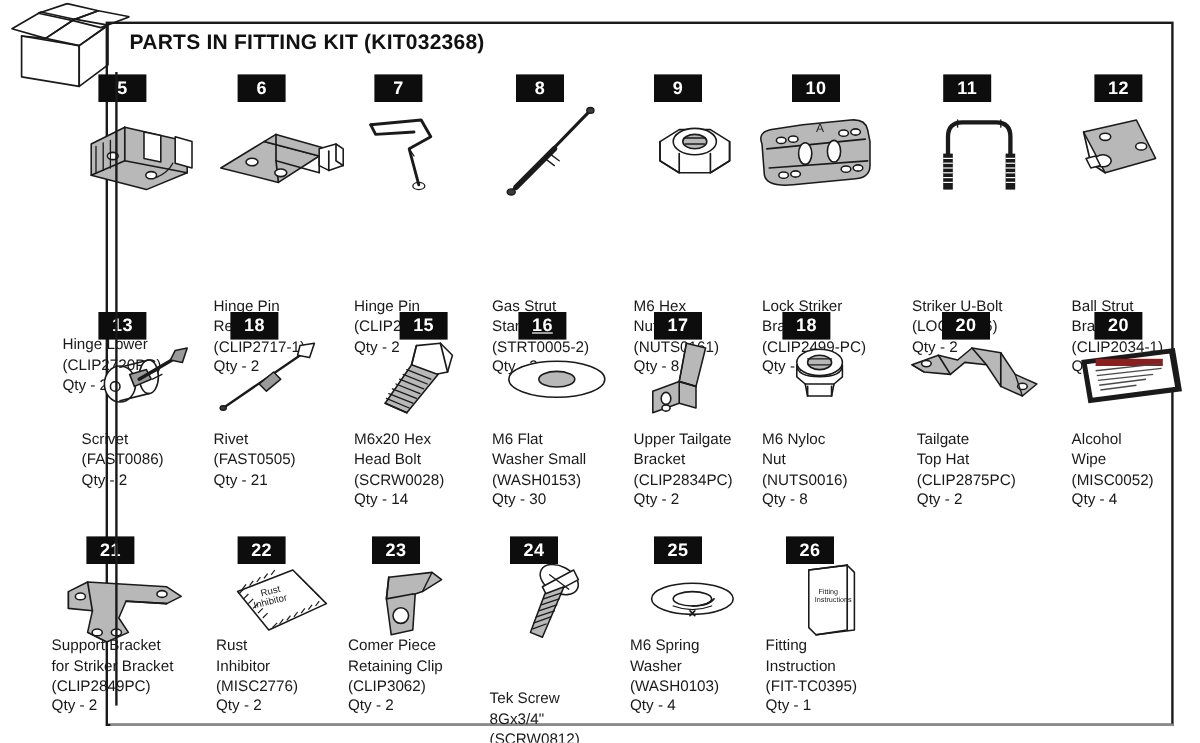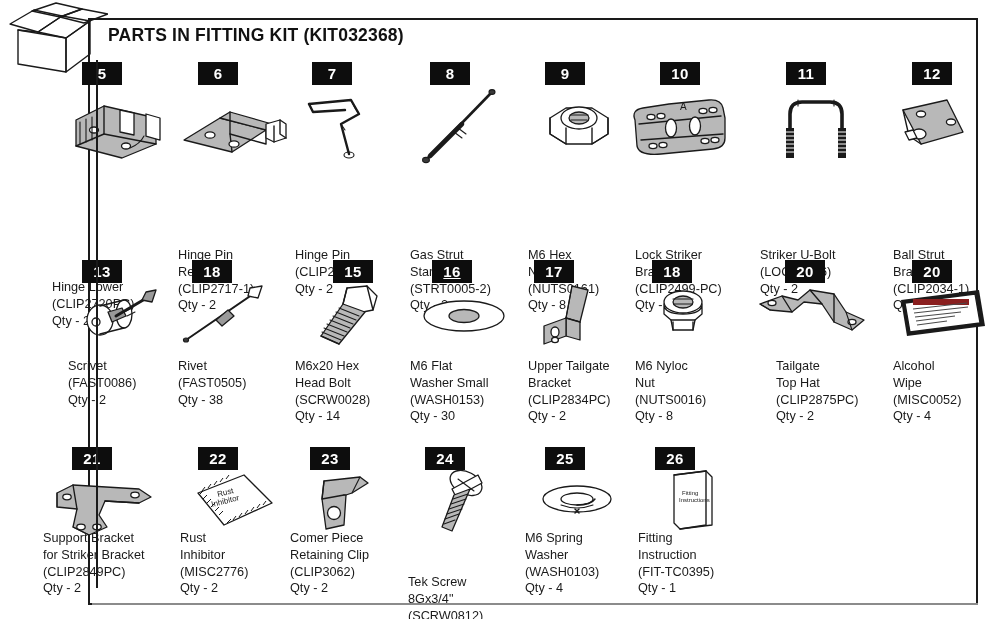--- a/index.html
+++ b/index.html
@@ -343,21 +343,21 @@
   <div class="art" style="left:-14px;">
     <svg width="120" height="70" viewBox="0 0 120 70">
       <path class="ln" style="stroke-width:2;" d="M22 58 L92 10"></path>
       <path class="fl-gray2" d="M52 38 L64 28 L70 34 L58 44 Z"></path>
       <path class="fl-white" d="M86 6 L98 4 L94 16 L84 14 Z"></path>
       <ellipse class="fl-dark" cx="22" cy="58" rx="2.6" ry="2"></ellipse>
     </svg>
   </div>
   <div class="caption" style="left:0px; width:110px;">Rivet
 (FAST0505)
-Qty - 38</div>
+Qty - 21</div>
 </div>
 
 <div class="part row2" style="left:295px; width:112px;">
   <div class="badge" style="left:9px;margin-left:29px;">15</div>
   <div class="art" style="left:-10px;">
     <svg width="120" height="70" viewBox="0 0 120 70">
       <path class="fl-white" d="M62 6 L82 4 L92 14 L88 28 L68 32 L58 22 Z"></path>
       <path class="ln" d="M62 6 L58 22"></path>
       <path class="ln" d="M82 4 L88 28"></path>
       <path class="fl-gray" d="M58 22 L80 30 L54 62 L36 54 Z"></path>
@@ -387,21 +387,21 @@
       <ellipse class="fl-gray" cx="62" cy="34" rx="15" ry="6.5"></ellipse>
     </svg>
   </div>
   <div class="caption" style="left:0px; width:116px;">M6 Flat
 Washer Small
 (WASH0153)
 Qty - 30</div>
 </div>
 
 <div class="part row2" style="left:528px; width:110px;">
-  <div class="badge" style="left:6px;">17</div>
+  <div class="badge" style="left:17px;">17</div>
   <div class="art" style="left:-14px;">
     <svg width="120" height="70" viewBox="0 0 120 70">
       <path class="fl-gray" d="M58 4 L74 8 L66 40 L52 36 Z"></path>
       <path class="fl-gray" d="M52 36 L66 40 L66 58 L52 54 Z"></path>
       <path class="fl-gray" d="M30 44 L52 36 L52 54 L30 62 Z"></path>
       <path class="ln" d="M52 36 L66 40"></path>
       <ellipse class="fl-white" cx="41" cy="50" rx="4" ry="5"></ellipse>
       <ellipse class="fl-white" cx="41" cy="58" rx="3.4" ry="2.6"></ellipse>
       <path class="ln-thin" d="M58 4 L52 36"></path>
     </svg>
@@ -439,21 +439,21 @@
       <path class="fl-gray" d="M12 22 L34 14 L50 18 L62 8 L86 12 L98 30 L116 38 L104 48 L86 40 L74 22 L56 20 L44 30 L22 28 Z"></path>
       <path class="ln" d="M34 14 L44 30"></path>
       <path class="ln" d="M86 12 L86 40"></path>
       <path class="ln" d="M62 8 L74 22"></path>
       <ellipse class="fl-white" cx="24" cy="21" rx="4" ry="2.6"></ellipse>
       <ellipse class="fl-white" cx="104" cy="40" rx="4" ry="2.6"></ellipse>
       <path class="ln-thin" d="M12 22 L22 28"></path>
       <path class="ln-thin" d="M98 30 L104 48"></path>
     </svg>
   </div>
-  <div class="caption" style="left:16px; width:122px;">Tailgate
+  <div class="caption" style="left:4px; width:122px;">Tailgate
 Top Hat
 (CLIP2875PC)
 Qty - 2</div>
 </div>
 
 <div class="part row2" style="left:893px; width:104px;">
   <div class="badge" style="left:19px;">20</div>
   <div class="art" style="left:-6px;">
     <svg width="110" height="70" viewBox="0 0 110 70">
       <path class="fl-black" d="M14 18 L92 8 L98 44 L20 54 Z"></path>

